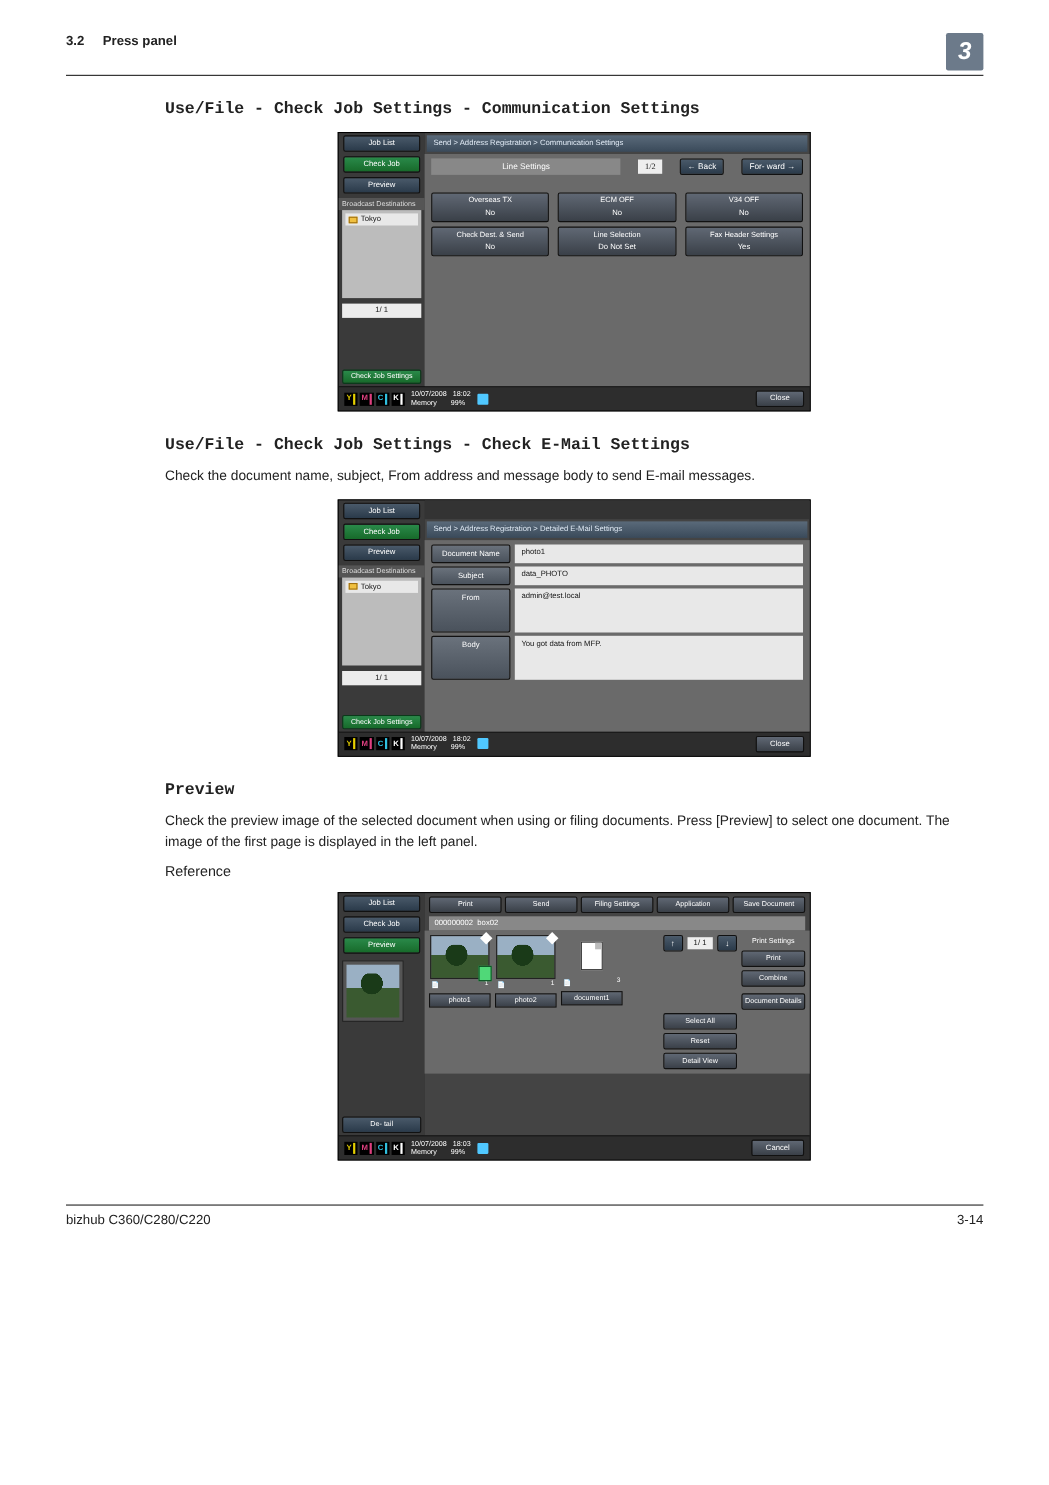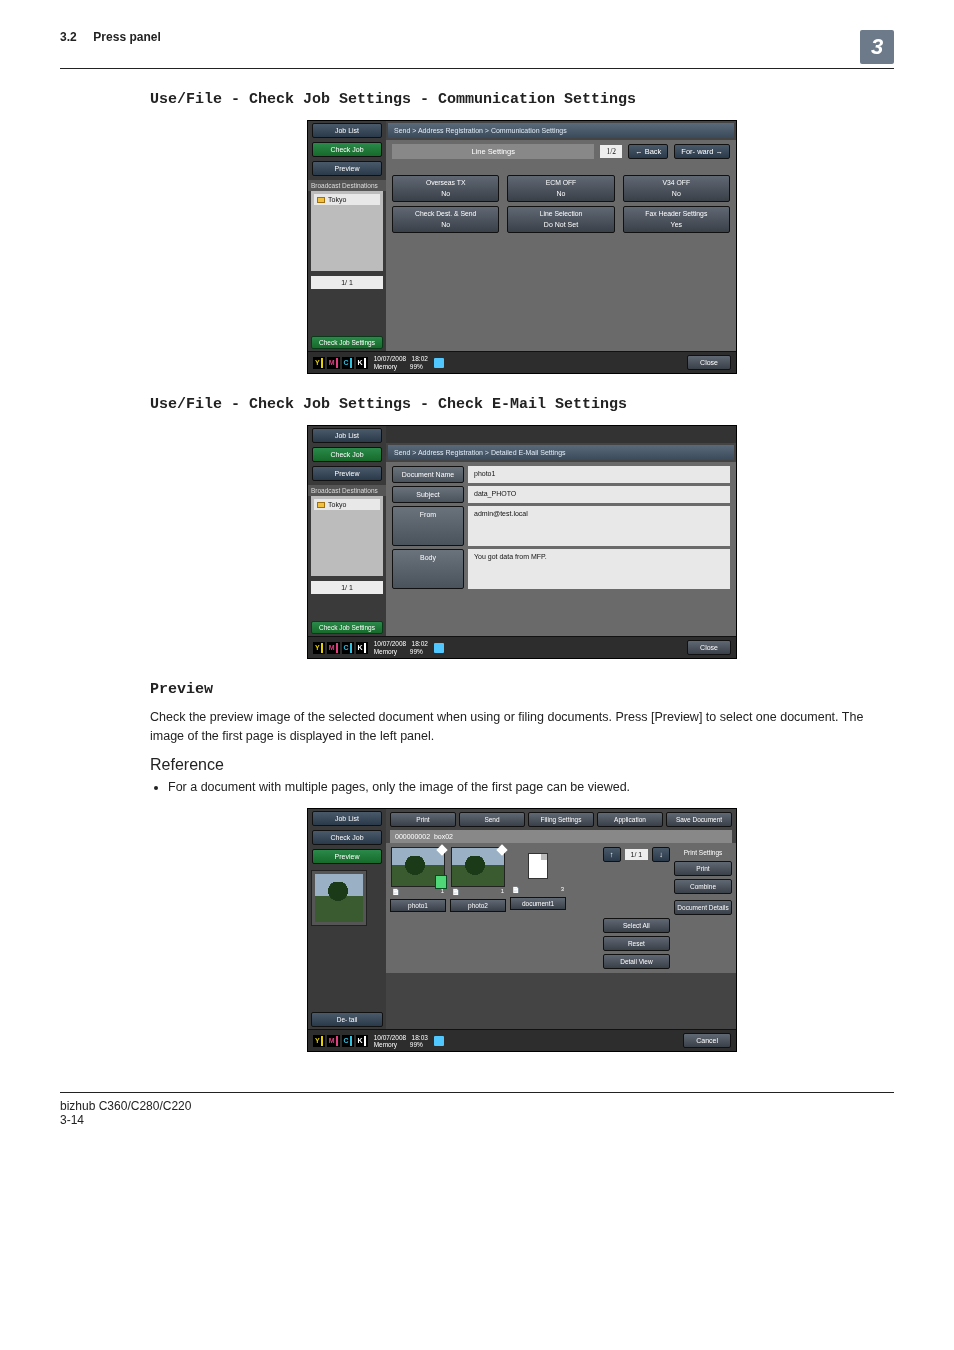--- a/index.html
+++ b/index.html
@@ -3,42 +3,42 @@
 <meta charset="utf-8">
 <style>
   * { box-sizing: border-box; margin: 0; padding: 0; }
   body { font-family: Arial, Helvetica, sans-serif; background: #fff; color: #222; width: 954px; margin: 0 auto; padding: 30px 60px 40px 60px; }
   .hdr { display: flex; justify-content: space-between; align-items: flex-start; border-bottom: 1px solid #222; padding-bottom: 4px; margin-bottom: 20px; }
   .hdr-left { font-size: 12px; font-weight: bold; }
   .hdr-right { width: 34px; height: 34px; background: #6c7a8a; color: #fff; display: flex; align-items: center; justify-content: center; font-size: 22px; font-weight: bold; font-style: italic; border-radius: 2px; }
   .content { margin-left: 90px; margin-right: 0; }
   h3 { font-size: 15px; font-weight: bold; margin-top: 22px; margin-bottom: 10px; font-family: Liberation Mono, monospace; }
   p.body { font-size: 12.5px; line-height: 1.5; margin-bottom: 10px; }
-  p.ref { font-size: 16px; margin-top: 8px; }
+  p.ref { font-size: 13px; margin-top: 8px; }
   ul.bul { margin-left: 18px; margin-top: 4px; }
   ul.bul li { font-size: 12.5px; line-height: 1.5; }
 
   .panel-wrap { display: flex; justify-content: center; margin: 12px 0 8px 0; }
   .panel { width: 430px; background: #2a2a2a; border: 1px solid #000; font-size: 7.5px; color: #fff; }
   .panel-row { display: flex; }
   .leftcol { width: 78px; display: flex; flex-direction: column; background: #3a3a3a; }
   .tab { margin: 2px 4px; padding: 3px 2px; text-align: center; border: 1px solid #111; border-radius: 2px; background: linear-gradient(#4a5a6a,#2a3a4a); font-size: 7px; }
   .tab.on { background: linear-gradient(#2a8a4a,#176a2a); }
   .broadcast { background: #555; padding: 2px 3px; font-size: 6.5px; color:#ddd; margin-top:2px; }
   .listarea { background: #bcbcbc; flex: 1; margin: 0 3px 3px 3px; min-height: 80px; padding: 3px; color: #111; font-size: 7px; }
   .listitem { background:#e8e8e8; padding:2px 3px; margin-bottom:2px; display:flex; align-items:center; gap:3px; }
   .env { width:8px; height:6px; background:#f0c040; display:inline-block; border:1px solid #a07010; }
   .pgind { background:#ececec; color:#111; text-align:center; margin:2px 3px; padding:3px 2px; font-size:7px; }
   .chkjob { background: linear-gradient(#2a8a4a,#176a2a); text-align:center; margin:2px 3px; padding:2px 2px; border-radius:2px; font-size:6.5px; border:1px solid #0a3a1a; }
 
   .rightcol { flex: 1; display:flex; flex-direction:column; background:#444; }
   .instr { padding: 4px 6px; font-size: 7.5px; background:#333; }
   .crumb { background: linear-gradient(#5a6a7a,#3a4a5a); padding: 4px 6px; font-size: 7px; margin: 2px; color:#e0eaf5; }
   .rightpad { padding: 4px 6px; flex:1; background:#6a6a6a; }
-  .linehdr { display:flex; align-items:center; gap:6px; margin-bottom:16px; }
+  .linehdr { display:flex; align-items:center; gap:16px; margin-bottom:16px; }
   .linehdr .ttl { flex:1; text-align:center; background:#888; padding:3px; color:#fff; }
   .pgbox { background:#eee; color:#111; padding:2px 6px;font-family:Liberation Serif, serif; }
   .navbtn { background: linear-gradient(#4a5a6a,#2a3a4a); padding:2px 6px; border:1px solid #111; border-radius:2px; }
 
   .grid-btns { display:grid; grid-template-columns: repeat(3, 1fr); gap: 4px 8px; margin-top: 4px; }
   .gcell { background: linear-gradient(#606874,#3a4048); border:1px solid #111; border-radius:2px; padding: 3px 2px; text-align:center; font-size: 6.8px; line-height:1.3; }
   .gcell .sub { display:block; font-size:7px; margin-top:1px; }
 
   .foot { display:flex; align-items:center; padding: 3px 5px; background:#2d2d2d; border-top:1px solid #111; gap:6px; }
   .toner { display:flex; gap:2px; }
@@ -76,21 +76,21 @@
   .thumbimg .fold { position:absolute; top:-2px; right:-2px; width:8px; height:8px; background:#fff; transform:rotate(45deg); }
   .thumblock { width:56px; display:flex; flex-direction:column; align-items:center; }
   .docicon { width:20px; height:26px; background:#fff; border:1px solid #333; margin-top:6px; position:relative; }
   .docicon::before { content:""; position:absolute; top:0; right:0; width:6px; height:6px; background:#bbb; }
   .thumbname { width:100%; background: linear-gradient(#606874,#3a4048); text-align:center; padding:2px 1px; font-size:6.5px; margin-top:3px; border:1px solid #111; }
   .sidebtns { display:flex; flex-direction:column; gap:3px; width:58px; }
   .sidebtn { background: linear-gradient(#606874,#3a4048); text-align:center; padding:3px 2px; font-size:6.5px; border:1px solid #111; border-radius:2px; }
   .prhdr { display:flex; align-items:center; gap:4px; }
   .prhdr .pg { background:#eee; color:#111; padding:2px 6px; font-size:7px; }
 
-  .pagefoot { display:flex; justify-content:space-between; font-size:12px; margin-top:40px; border-top:1px solid #222; padding-top:6px;flex-direction:column; }
+  .pagefoot { display:flex; justify-content:space-between; font-size:12px; margin-top:40px; border-top:1px solid #222; padding-top:6px; }
 </style>
 </head>
 <body>
 
 <div class="hdr">
   <div class="hdr-left">
     <span>3.2</span>&nbsp;&nbsp;&nbsp;&nbsp;
     <span>Press panel</span>
   </div>
   <div class="hdr-right">
@@ -163,20 +163,21 @@
           <div><span>10/07/2008</span>&nbsp;&nbsp;&nbsp;<span>18:02</span></div>
           <div><span>Memory</span>&nbsp;&nbsp;&nbsp;&nbsp;&nbsp;&nbsp;&nbsp;<span>99%</span></div>
         </div>
         <span class="ficon"></span>
         <div class="closebtn">Close</div>
       </div>
     </div>
   </div>
 
   <h3>Use/File - Check Job Settings - Check E-Mail Settings</h3>
+  <p class="body">Check the document name, subject, From address and message body to send E-mail messages.</p>
 
   <div class="panel-wrap">
     <div class="panel">
       <div class="panel-row" style="min-height:210px;">
         <div class="leftcol">
           <div class="tab">Job List</div>
           <div class="tab on">Check Job</div>
           <div class="tab">Preview</div>
           <div class="broadcast">Broadcast Destinations</div>
           <div class="listarea">
@@ -237,23 +238,20 @@
         </div>
         <span class="ficon"></span>
         <div class="closebtn">Close</div>
       </div>
     </div>
   </div>
 
   <h3>Preview</h3>
   <p class="body">Check the preview image of the selected document when using or filing documents. Press [Preview] to select one document. The image of the first page is displayed in the left panel.</p>
   <p class="ref">Reference</p>
-  <ul class="bul">
-      <li>For a document with multiple pages, only the image of the first page can be viewed.</li>
-    </ul>
 
   <div class="panel-wrap">
     <div class="panel">
       <div class="panel-row" style="min-height:220px;">
         <div class="leftcol">
           <div class="tab">Job List</div>
           <div class="tab">Check Job</div>
           <div class="tab on">Preview</div>
           <div class="pv-thumb">
               <div class="pv-thumb-inner">

